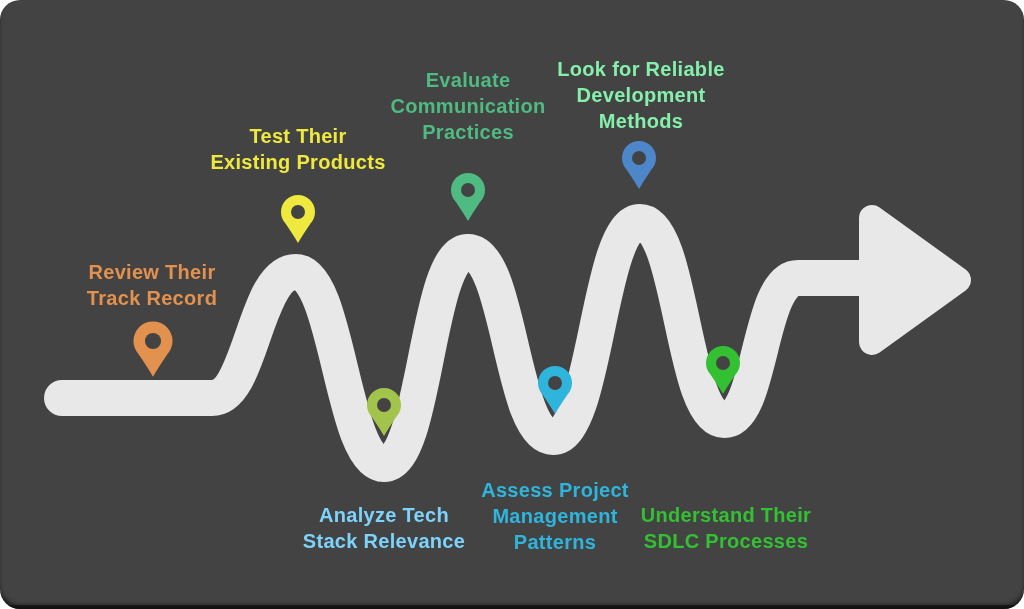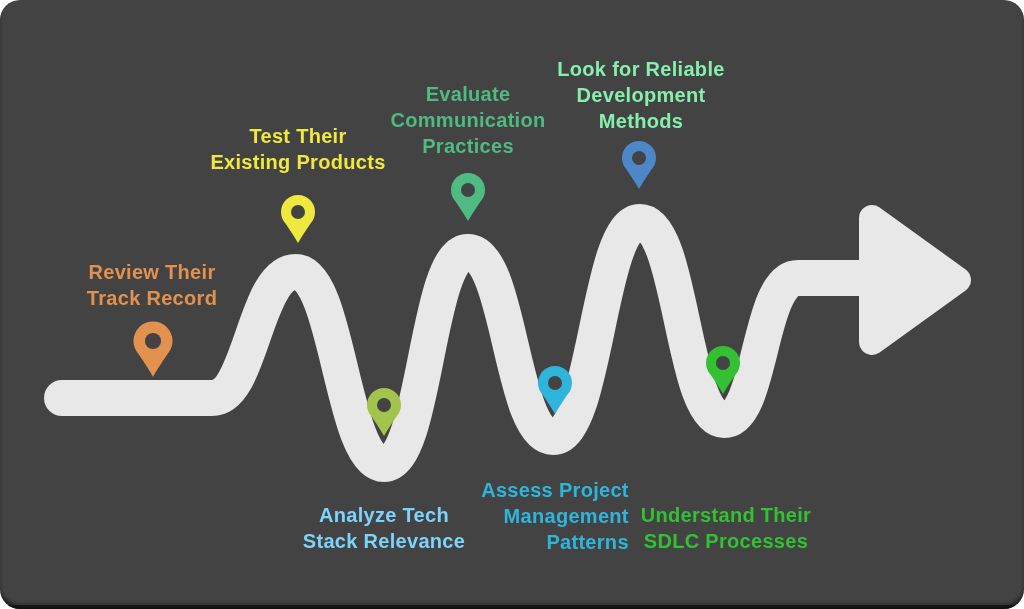--- a/index.html
+++ b/index.html
@@ -82,24 +82,24 @@
         </g>
       </g>
   </svg>
   <div id="labels-layer">
       <div class="step-label" style="left: 152px; top: 259px; color: rgb(226, 145, 78);">Review Their
 Track Record</div>
       <div class="step-label" style="left: 298px; top: 123px; color: rgb(239, 233, 63);">Test Their
 Existing Products</div>
       <div class="step-label" style="left: 384px; top: 502px; color: #7dd3fc;">Analyze Tech
 Stack Relevance</div>
-      <div class="step-label" style="left: 468px; top: 81px; color: rgb(79, 186, 129); text-align: center;">Evaluate
+      <div class="step-label" style="left: 468px; top: 67px; color: rgb(79, 186, 129); text-align: center;">Evaluate
 Communication
 Practices</div>
-      <div class="step-label" style="left: 555px; top: 477px; color: rgb(47, 181, 220); text-align: right;">Assess Project
+      <div class="step-label" style="left: 555px; top: 477px; color: rgb(47, 181, 220);">Assess Project
 Management
 Patterns</div>
       <div class="step-label" style="left: 641px; top: 56px; color: #86efac;">Look for Reliable
 Development
 Methods</div>
       <div class="step-label" style="left: 726px; top: 454px; color: rgb(51, 193, 51); margin-top: 48px;">Understand Their
 SDLC Processes</div>
     </div>
   <div class="bottom-edge"></div>
 </div>

